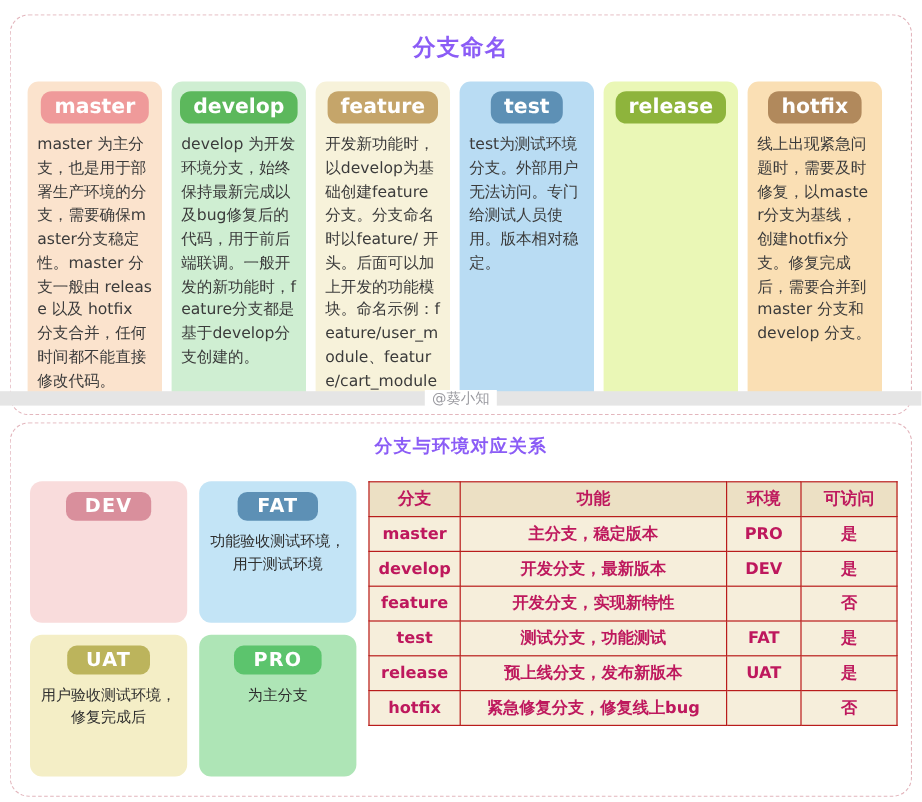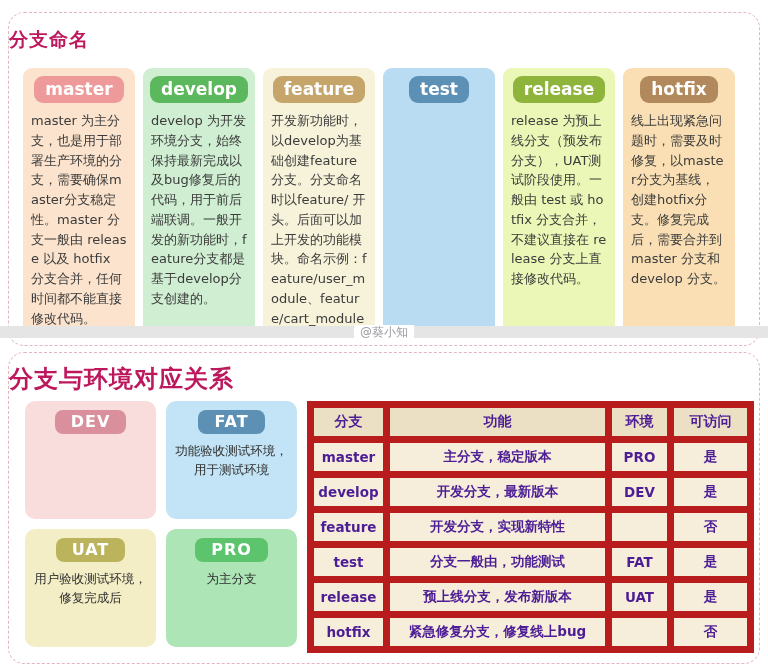--- a/index.html
+++ b/index.html
@@ -30,29 +30,30 @@
     height: 334px;
   }
   #panel-envmap {
     left: 8px;
     top: 352px;
     width: 752px;
     height: 312px;
   }
 
   .panel-title {
+    text-align: center;
     font-size: 19px;
     font-weight: bold;
-    color: #be185d;
+    color: #8b5cf6;
     letter-spacing: 1px;
     margin-top: 14px;
   }
   #panel-envmap .panel-title {
     margin-top: 10px;
-    font-size: 24px;
+    font-size: 15px;
     font-family: Liberation Serif, serif;
   }
 
   
   .cards-row {
     position: absolute;
     left: 14px;
     top: 55px;
     width: 724px;
     display: flex;
@@ -153,23 +154,23 @@
     top: 48px;
     width: 440px;
   }
   table.env-table {
     border-collapse: collapse;
     width: 440px;
     background: #f6eedb;
     table-layout: fixed;
   }
   table.env-table td {
-    border: 7px solid #b91c1c;
+    border: 1px solid #b91c1c;
     font-size: 13.5px;
-    color: #4c1d95;
+    color: #be185d;
     text-align: center;
     padding: 5px 2px;
     font-weight: bold;
     height: 27px;
     box-sizing: border-box;
   }
   table.env-table tr.header-row td {
     background: #ece0c4;
     font-size: 14px;
   }
@@ -192,24 +193,24 @@
       <div class="branch-card" style="background: rgb(207, 238, 210);">
         <div class="branch-chip" style="background: rgb(92, 184, 92);">develop</div>
         <div class="branch-desc">develop 为开发环境分支，始终保持最新完成以及bug修复后的代码，用于前后端联调。一般开发的新功能时，feature分支都是基于develop分支创建的。</div>
       </div>
       <div class="branch-card" style="background: rgb(247, 242, 218);">
         <div class="branch-chip" style="background: rgb(197, 165, 106);">feature</div>
         <div class="branch-desc">开发新功能时，以develop为基础创建feature分支。分支命名时以feature/ 开头。后面可以加上开发的功能模块。命名示例：feature/user_module、feature/cart_module</div>
       </div>
       <div class="branch-card" style="background: rgb(185, 220, 243);">
         <div class="branch-chip" style="background: rgb(93, 144, 181);">test</div>
+        <div class="branch-desc">test为测试环境分支。外部用户无法访问。专门给测试人员使用。版本相对稳定。</div>
       </div>
       <div class="branch-card" style="background: rgb(234, 247, 182);">
         <div class="branch-chip" style="background: rgb(142, 180, 60);">release</div>
-        <div class="branch-desc">release 为预上线分支（预发布分支），UAT测试阶段使用。一般由 test 或 hotfix 分支合并，不建议直接在 release 分支上直接修改代码。</div>
       </div>
       <div class="branch-card" style="background: rgb(250, 223, 180);">
         <div class="branch-chip" style="background: rgb(177, 137, 92);">hotfix</div>
         <div class="branch-desc">线上出现紧急问题时，需要及时修复，以master分支为基线，创建hotfix分支。修复完成后，需要合并到 master 分支和 develop 分支。</div>
       </div>
     </div>
 </section>
 
 <div id="watermark">
   <span>@葵小知</span>
@@ -262,21 +263,21 @@
             <td class="cell-acc">是</td>
           </tr>
           <tr>
             <td>feature</td>
             <td>开发分支，实现新特性</td>
             <td></td>
             <td class="cell-acc">否</td>
           </tr>
           <tr>
             <td>test</td>
-            <td>分支一般由，功能测试</td>
+            <td>测试分支，功能测试</td>
             <td>FAT</td>
             <td class="cell-acc">是</td>
           </tr>
           <tr>
             <td>release</td>
             <td>预上线分支，发布新版本</td>
             <td>UAT</td>
             <td class="cell-acc">是</td>
           </tr>
           <tr>

